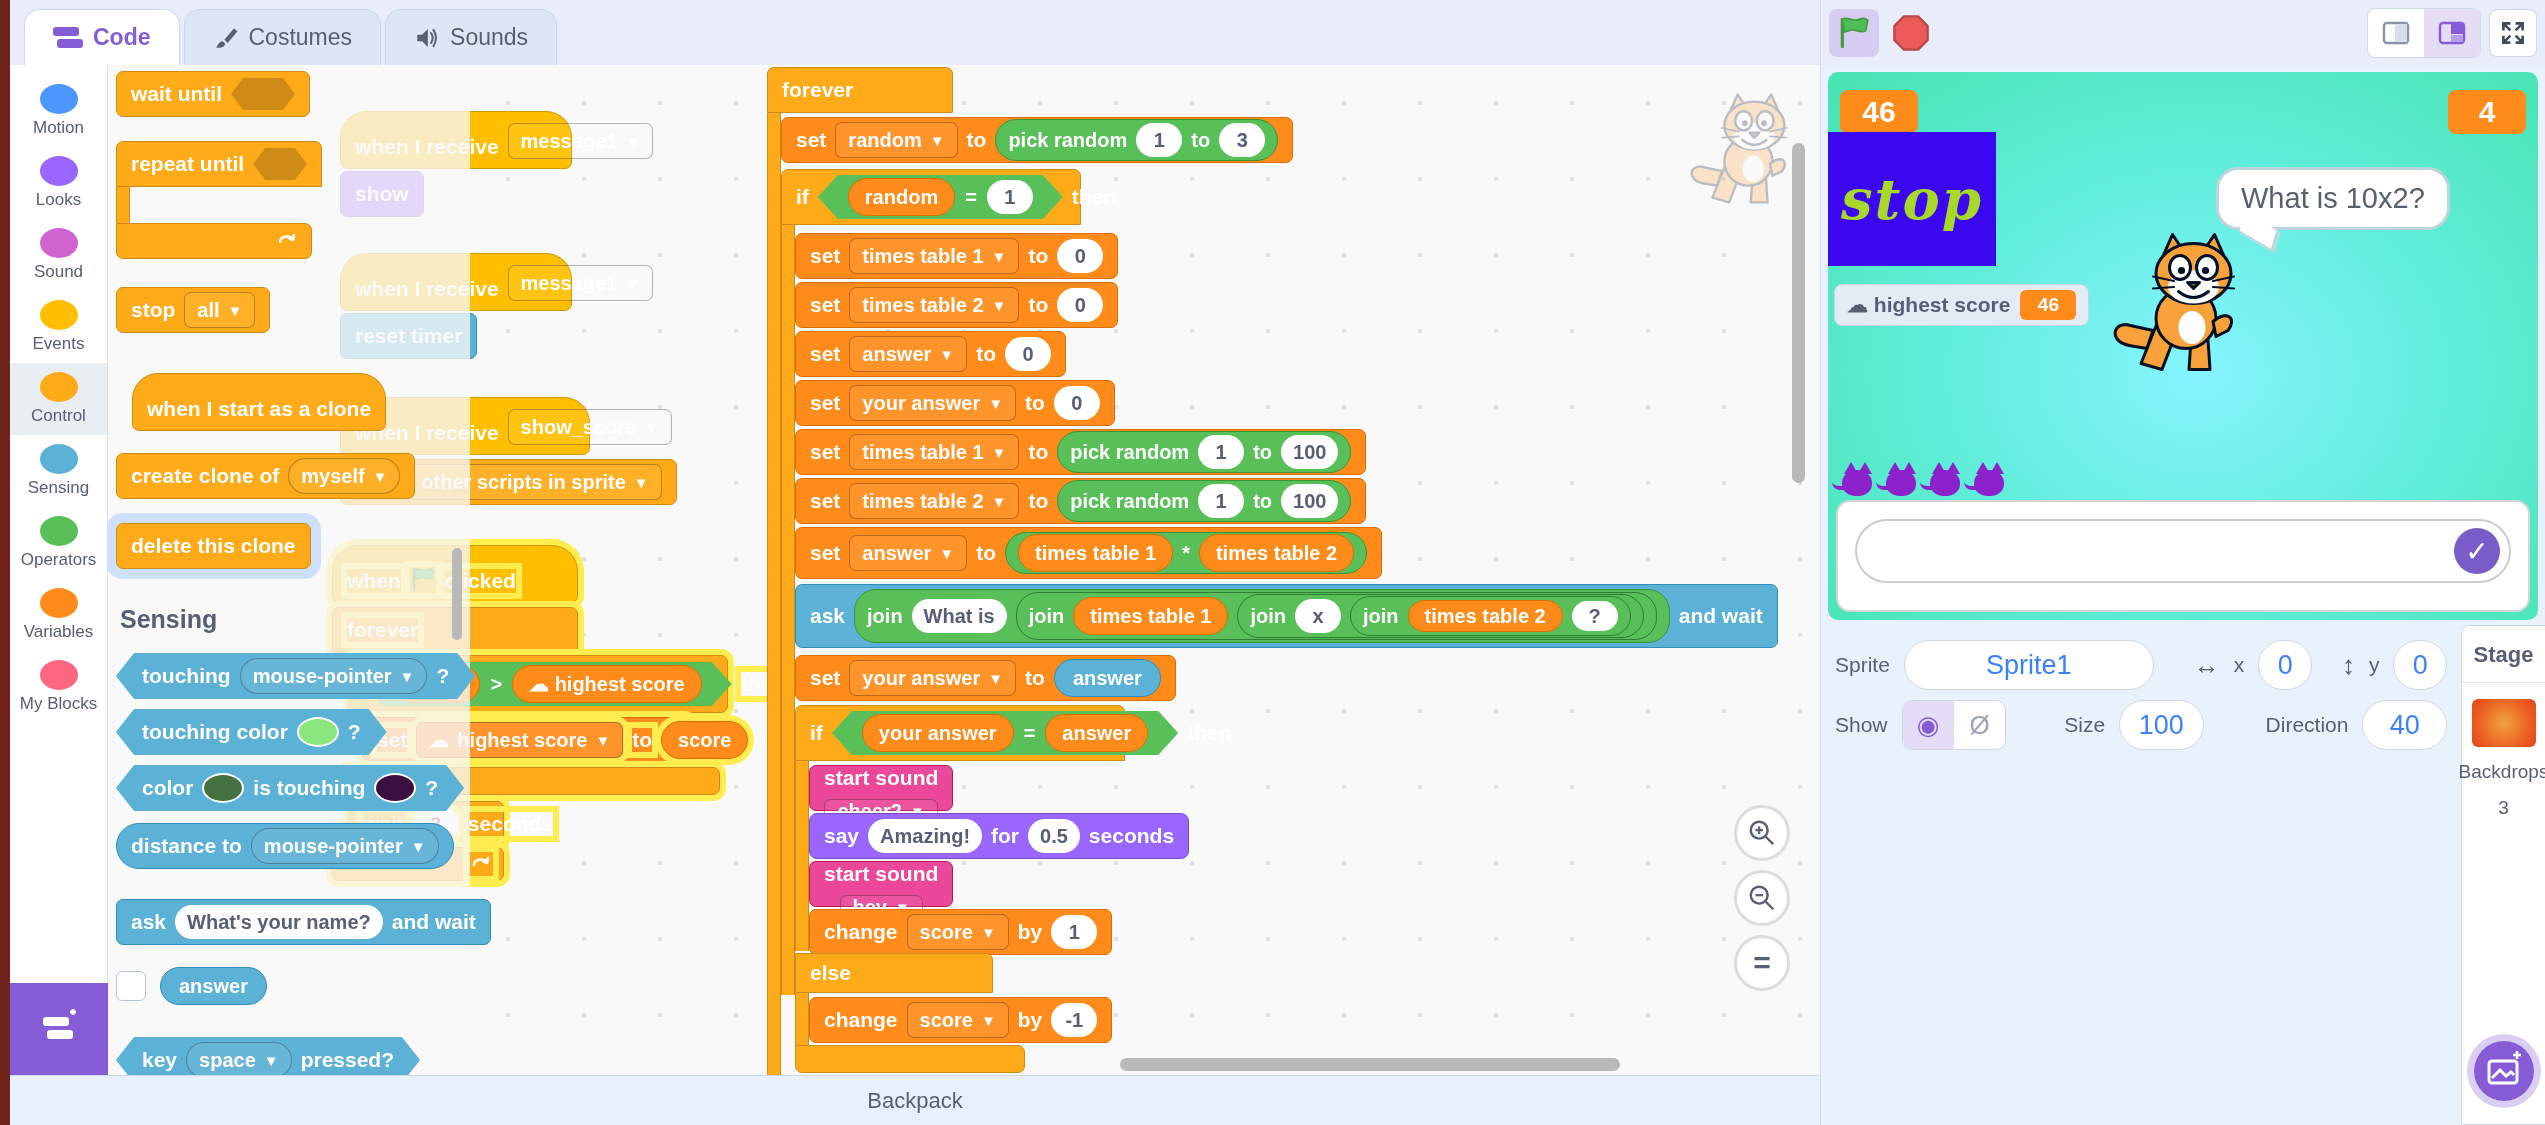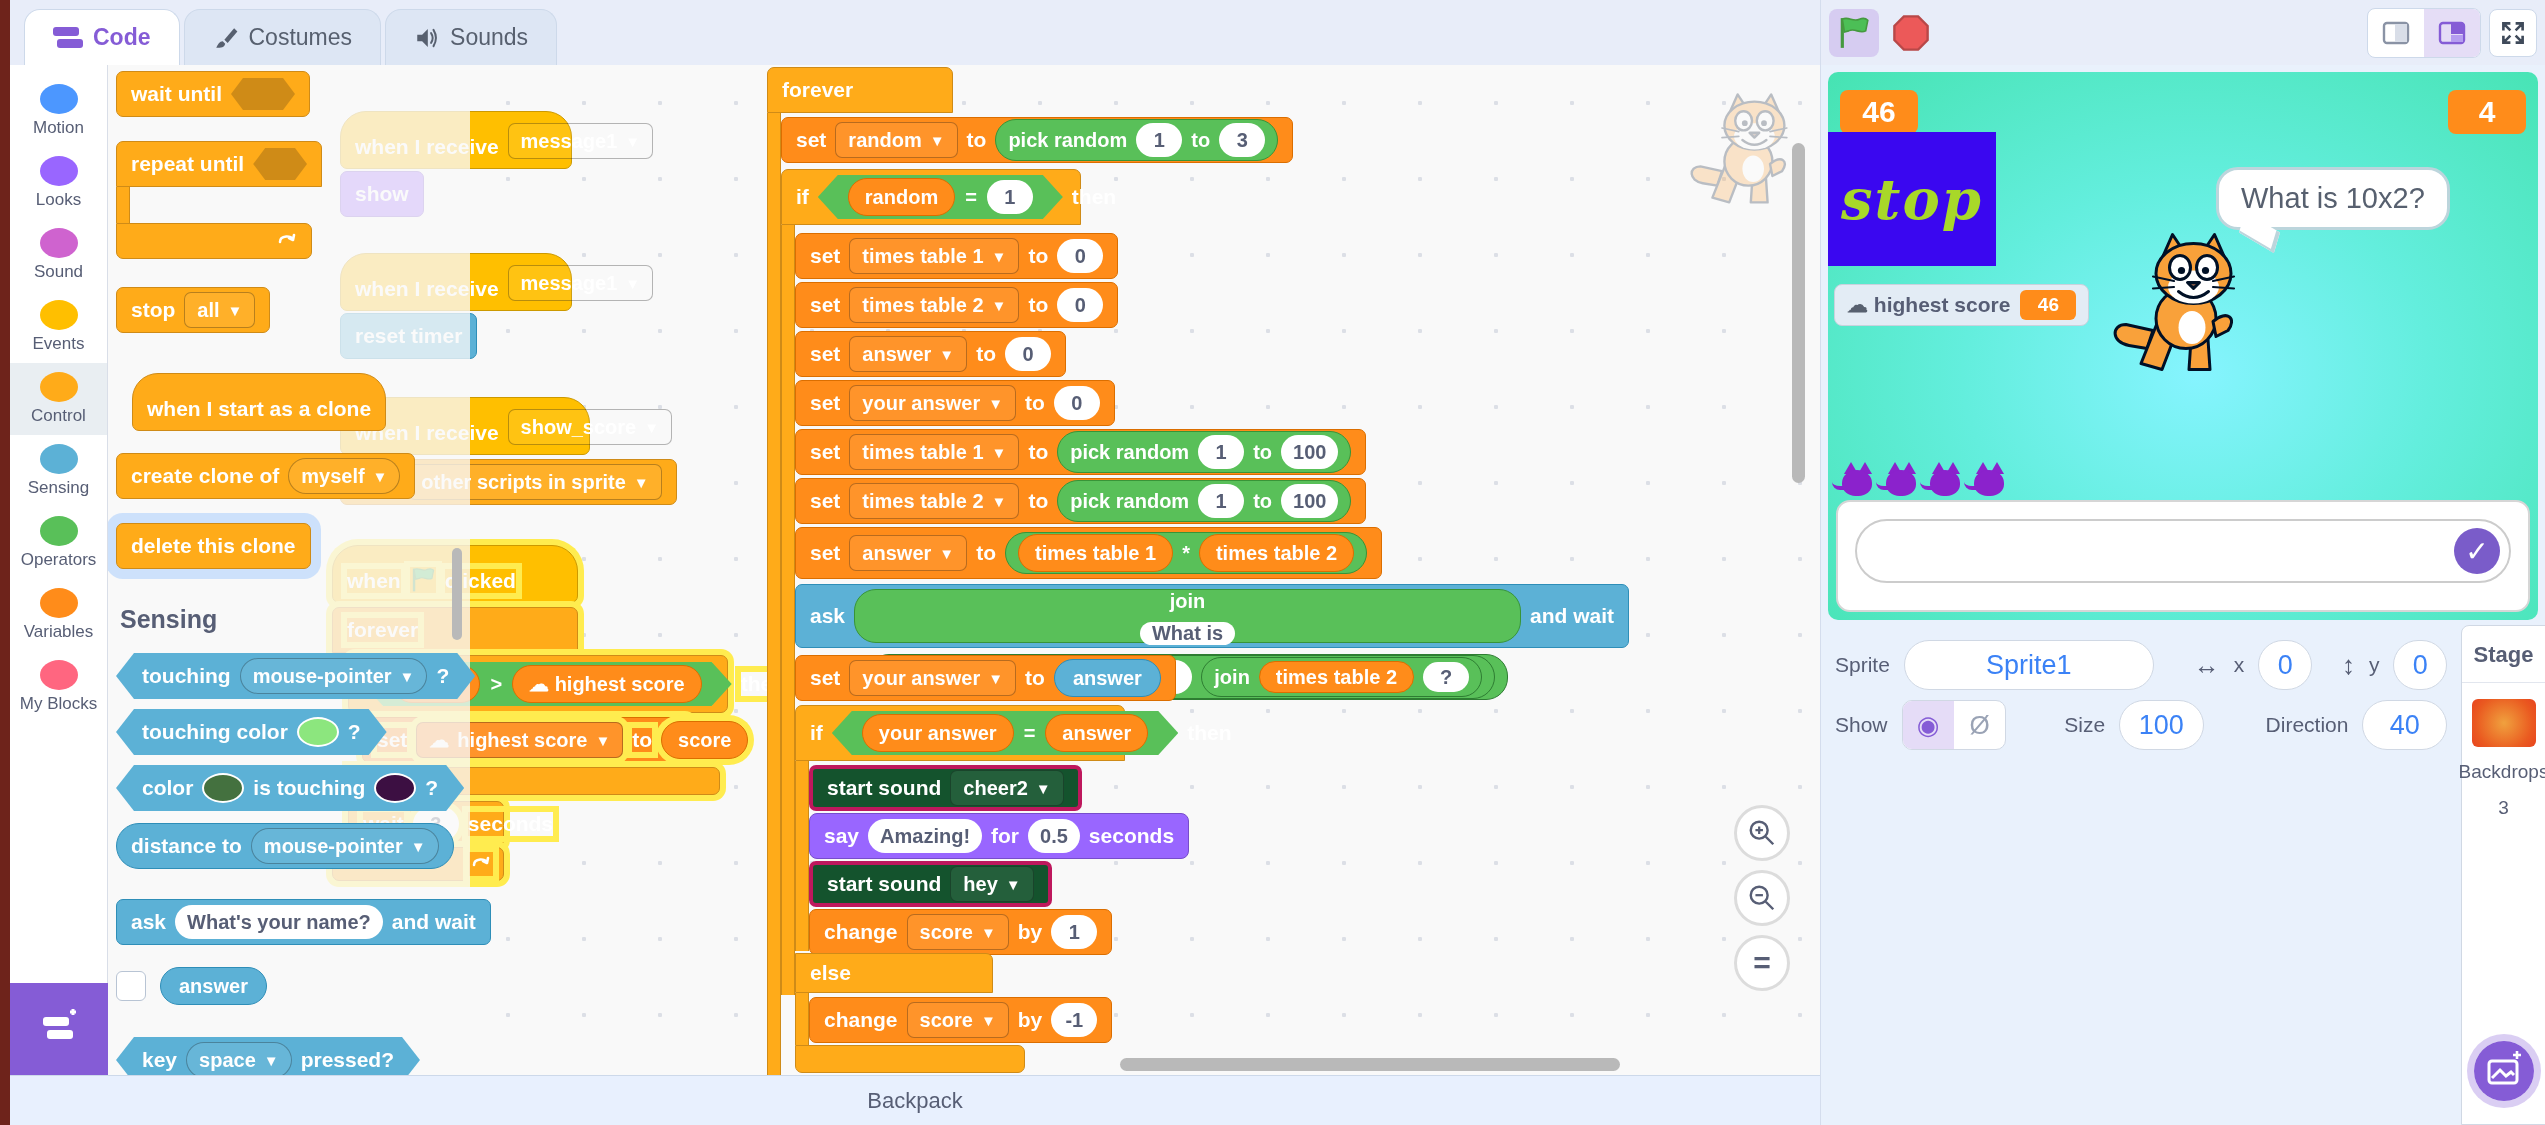--- a/index.html
+++ b/index.html
@@ -29,21 +29,21 @@
   .pal-el { z-index:4; }
   .chrome { z-index:6; }
   .ghost { z-index:1; }
   .mains { z-index:2; }
   
   .blk { position:absolute; display:flex; align-items:center; gap:9px; height:46px; border-radius:7px; padding:0 14px; color:#fff; font-size:21px; font-weight:600; white-space:nowrap; }
   .hat { height:58px; border-radius:26px 26px 7px 7px; align-items:flex-end; padding-bottom:9px; }
   .ctl { background:#ffab19; border:1px solid #cf8b17; }
   .var { background:#ff8c1a; border:1px solid #db6e00; }
   .sen { background:#5cb1d6; border:1px solid #2e8eb8; }
-  .snd { background:#14532d; border:4px solid #be185d; }
+  .snd { background:#ec4899; border:1px solid #be185d;flex-direction:column; }
   .lks { background:#9966ff; border:1px solid #774dcb; }
   .evt { background:#ffbf00; border:1px solid #cc9900; }
   .hexb { clip-path:polygon(18px 0,calc(100% - 18px) 0,100% 50%,calc(100% - 18px) 100%,18px 100%,0 50%); border:none; padding:0 26px; }
   .oval { background:#fff; color:#575e75; border-radius:20px; min-width:46px; height:34px; display:inline-flex; align-items:center; justify-content:center; padding:0 12px; font-size:20px; font-weight:600; }
   .dd { border:1px solid rgba(0,0,0,0.28); border-radius:7px; height:36px; display:inline-flex; align-items:center; gap:8px; padding:0 12px; background:rgba(255,255,255,0.07); font-size:20px; }
   .caret { font-size:15px; }
   .pillv { background:#ff8c1a; border:1px solid #db6e00; border-radius:19px; height:38px; display:inline-flex; align-items:center; padding:0 16px; color:#fff; font-size:20px; font-weight:600; }
   .pillg { background:#59c059; border:1px solid #389438; border-radius:22px; height:42px; display:inline-flex; align-items:center; gap:9px; padding:0 12px; color:#fff; font-size:20px; font-weight:600; }
   .pills { background:#5cb1d6; border:1px solid #2e8eb8; border-radius:19px; height:38px; display:inline-flex; align-items:center; padding:0 18px; color:#fff; font-size:20px; font-weight:600; }
   .hexg { background:#59c059; clip-path:polygon(20px 0,calc(100% - 20px) 0,100% 50%,calc(100% - 20px) 100%,20px 100%,0 50%); height:48px; display:inline-flex; align-items:center; gap:10px; padding:0 30px; color:#fff; font-weight:600; font-size:20px; }
@@ -590,21 +590,21 @@
               </span>
             <span>*</span>
             <span class="pillv">
                 <span>times table 2</span>
               </span>
           </span>
         </div>
 
         <div class="mains blk sen" style="left:687px; top:519px; height:64px;">
           <span>ask</span>
-          <span class="pillg" style="height:54px;flex-direction:column;">
+          <span class="pillg" style="height:54px;">
             <span>join</span>
             <span class="oval">
                 <span>What is</span>
               </span>
             <span class="pillg" style="height:48px; border-color:#2e7d32;">
               <span>join</span>
               <span class="pillv">
                   <span>times table 1</span>
                 </span>
               <span class="pillg" style="height:44px; border-color:#2e7d32;">

